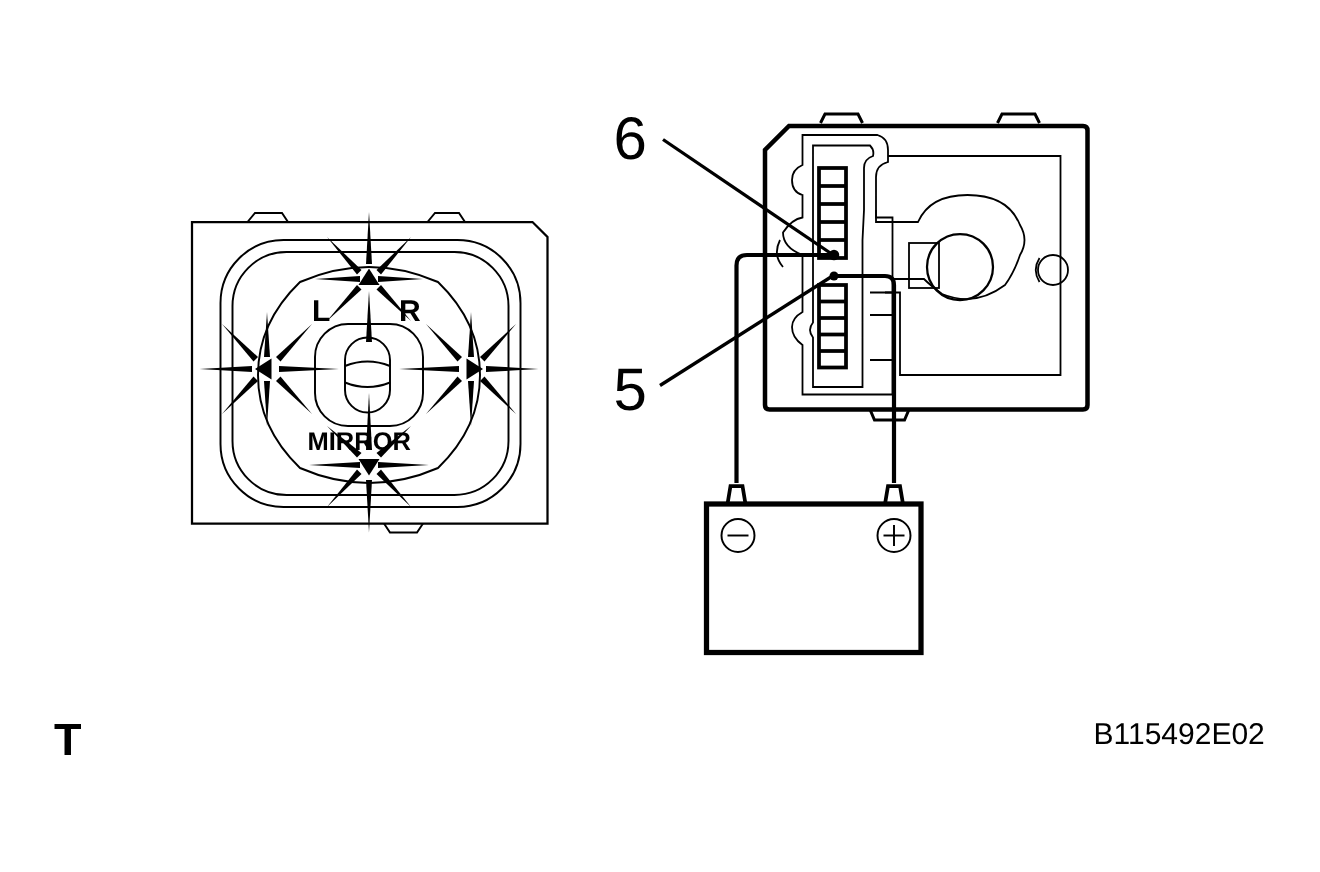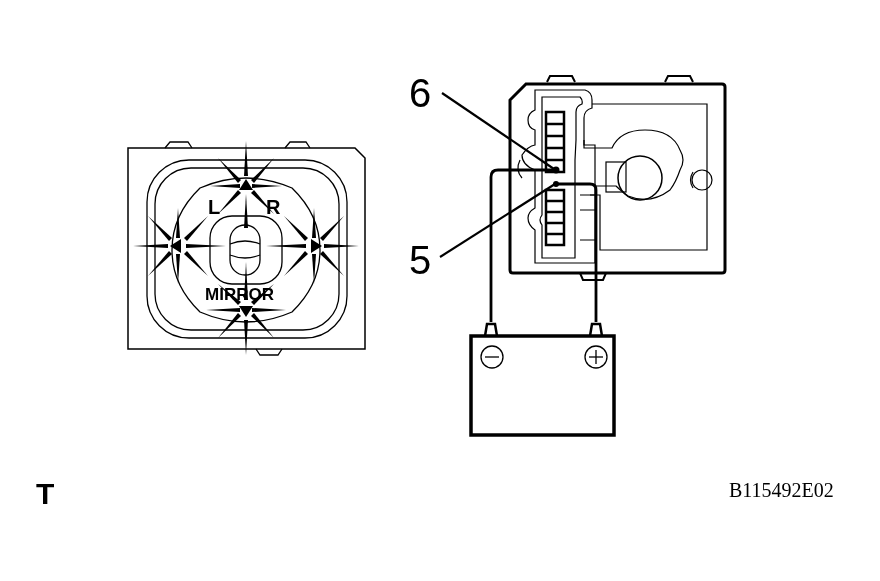--- a/index.html
+++ b/index.html
@@ -1,21 +1,21 @@
 <!DOCTYPE html>
 <html><head>
   <meta charset="utf-8">
   <style>
     html, body { margin: 0; padding: 0; background: #ffffff; }
     body { width: 880px; height: 581px; position: relative; overflow: hidden; font-family: "Liberation Sans", sans-serif; }
     svg.main { position: absolute; left: 0; top: 0; }
     .lbl { position: absolute; color: #000; font-family: "Liberation Sans", sans-serif; }
     .num { font-size: 40px; line-height: 1; }
     .tmark { font-size: 30px; font-weight: bold; left: 36px; top: 477px; }
-    .code { font-size: 20px; left: 729px; top: 479px; font-family: Liberation Serif, serif; }
+    .code { font-size: 20px; left: 729px; top: 479px; }
   </style>
 </head>
 <body>
 
 <svg class="main" width="880" height="581" viewBox="0 0 880 581">
 
   <g fill="none" stroke="#000" stroke-width="1.3">
 
     <path d="M165 148 L170 142 L188 142 L192 148"></path>
     <path d="M285 148 L290 142 L306 142 L310 148"></path>

